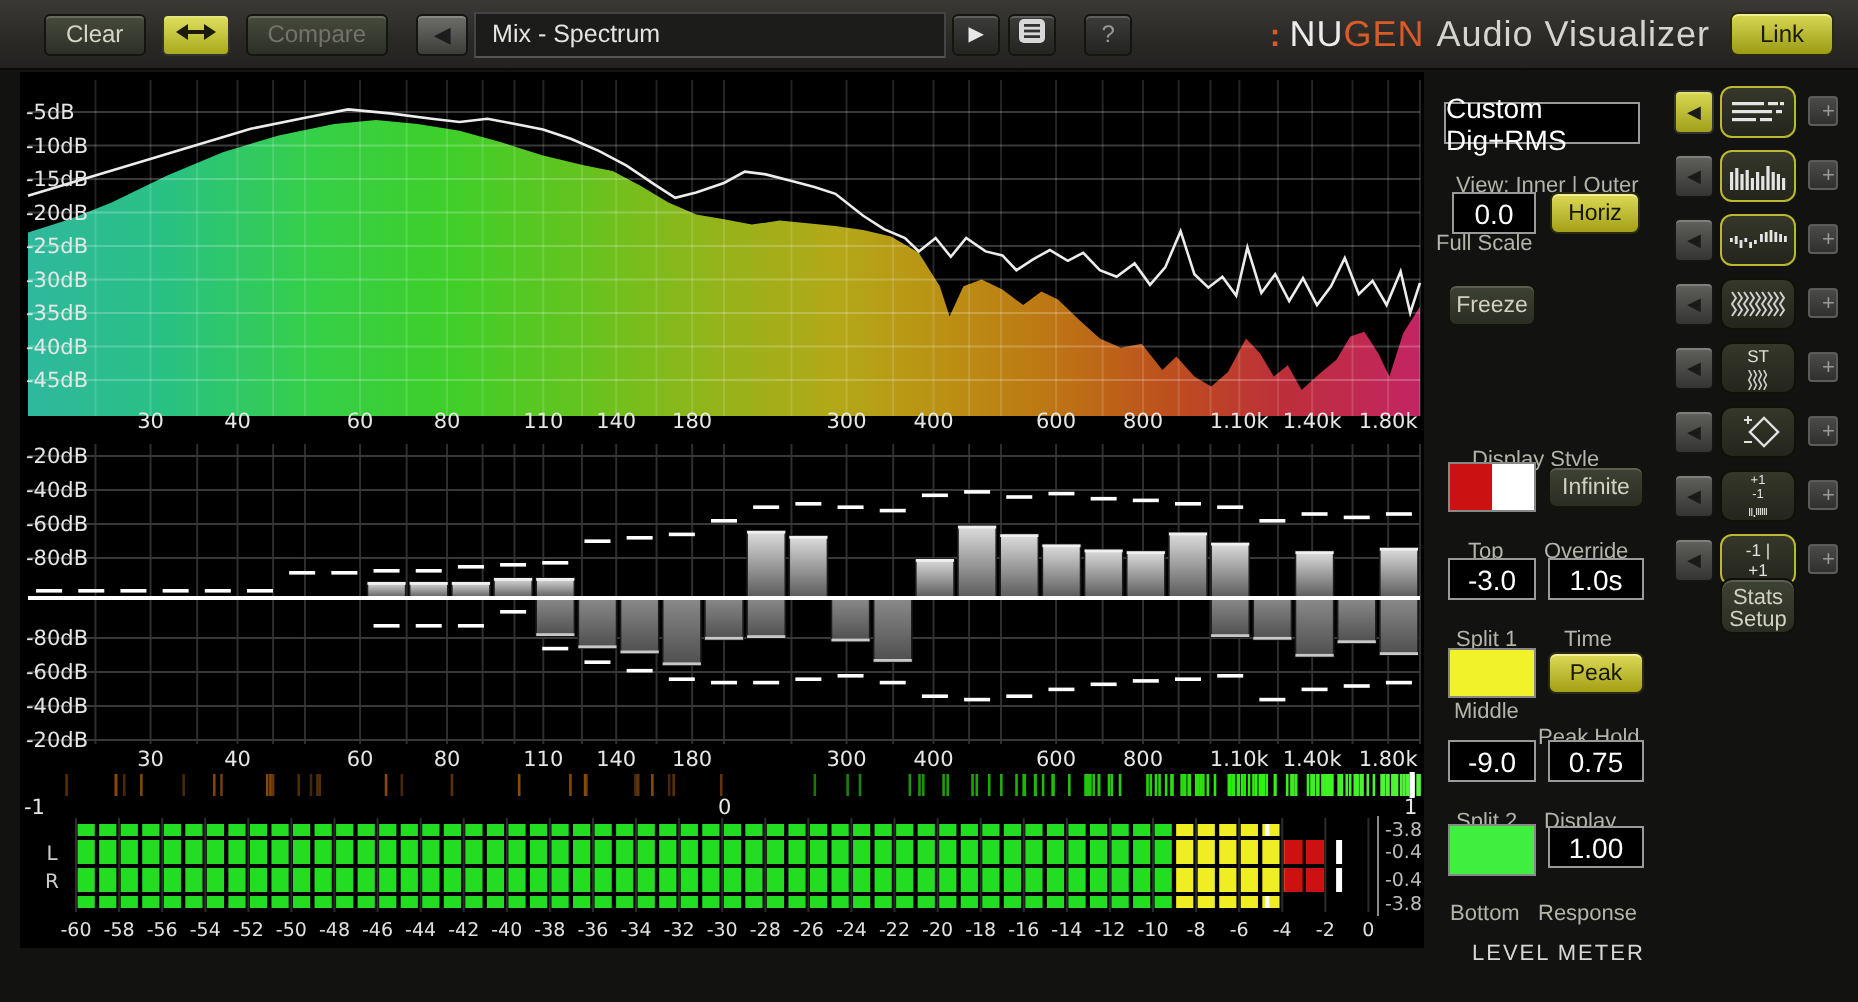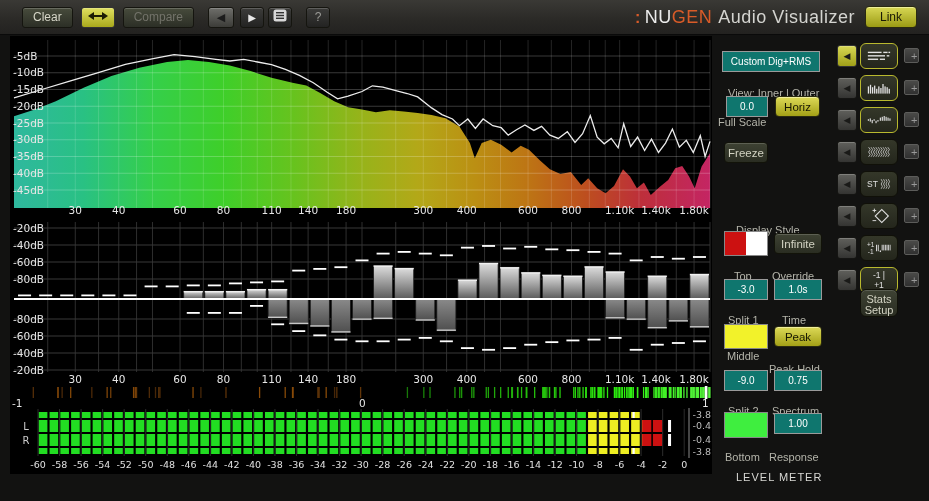--- a/index.html
+++ b/index.html
@@ -26,40 +26,40 @@
   .logo .rest{color:#d4d4d0;margin-left:6px;}
   .link-btn{height:22px;padding:0 14px;border-radius:4px;border:1px solid #2a2a10;
     background:linear-gradient(#d8d855,#9b9b14);color:#1a1a05;font-size:12px;
     display:flex;align-items:center;box-shadow:inset 0 1px 0 #eeee99;}
   
   .displays{position:absolute;left:10px;top:36px;}
   svg text{font-family:"DejaVu Sans","Liberation Sans",sans-serif;}
   
   .panel{position:absolute;left:714px;top:36px;width:118px;height:440px;color:#b4b4aa;font-size:11px;}
   .pl{position:absolute;color:#b4b4aa;font-size:11px;white-space:nowrap;margin-top:12px;}
-  .vbox{position:absolute;background:#0f766e;border:1px solid #9a9a9a;color:#fff;font-size:10px;
+  .vbox{position:absolute;background:#000000;border:1px solid #9a9a9a;color:#fff;font-size:14px;
     display:flex;align-items:center;justify-content:center;}
   .ybtn{position:absolute;border-radius:4px;border:1px solid #2a2a10;color:#161602;font-size:11.5px;
     background:linear-gradient(#ddda58,#a3a016);display:flex;align-items:center;justify-content:center;
     box-shadow:inset 0 1px 0 #f0ee9a;}
   .dbtn{position:absolute;border-radius:4px;border:1px solid #121309;color:#d2d2c2;font-size:11.5px;
     background:linear-gradient(#3e4233,#2a2d22);display:flex;align-items:center;justify-content:center;
     box-shadow:inset 0 1px 0 rgba(255,255,255,.16);}
   .swatch{position:absolute;border:1px solid #888;}
   
   .rack{position:absolute;left:835px;top:36px;width:94px;height:440px;}
   .rack-row{position:absolute;left:0;width:94px;height:26px;}
   .r-arrow{position:absolute;left:2px;top:2px;width:20px;height:22px;border-radius:3px;
     background:linear-gradient(#60605c,#343432);border:1px solid #151513;color:#1a1a18;
     font-size:9px;display:flex;align-items:center;justify-content:center;
     box-shadow:inset 0 1px 0 rgba(255,255,255,.2);}
   .r-arrow.active{background:linear-gradient(#d8d855,#a0a018);border-color:#333;}
   .r-icon{position:absolute;left:25px;top:0;width:38px;height:26px;border-radius:6px;
     background:linear-gradient(#343729,#24261c);border:1px solid #101008;
-    display:flex;align-items:center;justify-content:center;color:#e8e8e8;}
+    display:flex;align-items:center;justify-content:center;color:#e8e8e8;flex-direction:column;}
   .r-icon.sel{border:1px solid #b9b92e;}
   .r-plus{position:absolute;left:69px;top:5px;width:15px;height:15px;border-radius:2px;
     background:linear-gradient(#4a4a48,#303030);border:1px solid #5c5c5a;color:#999;
     font-size:11px;line-height:13px;text-align:center;}
   .stats-btn{position:absolute;left:25px;top:253px;width:38px;height:28px;border-radius:6px;
     background:linear-gradient(#3e4233,#2a2d22);border:1px solid #101008;color:#d2d2c2;
     font-size:11px;line-height:10.5px;display:flex;align-items:flex-end;justify-content:center;
     text-align:center;box-shadow:inset 0 1px 0 rgba(255,255,255,.15);}
 </style>
 </head>
@@ -78,20 +78,21 @@
             <rect x="5" y="4" width="10" height="2" fill="#1c1c04"></rect>
             <polygon points="20,5 14,1 14,9" fill="#1c1c04"></polygon>
           </svg>
       </span>
     </button>
     <div style="width:8px"></div>
     <button class="tb-btn disabled">Compare</button>
     <div style="width:14px"></div>
     <button class="tb-btn tb-arrow">◀</button>
     <div style="width:3px"></div>
+    <div class="preset-field">Mix - Spectrum</div>
     <div style="width:3px"></div>
     <button class="tb-btn tb-dark" style="font-size:10px">▶</button>
     <div style="width:4px"></div>
     <button class="tb-btn tb-dark">
       <span>
         <svg width="14" height="13" viewBox="0 0 14 13">
             <rect x="0.5" y="0.5" width="13" height="12" rx="2.5" fill="#d8d8d8"></rect>
             <rect x="3" y="3" width="8" height="1.4" fill="#333"></rect>
             <rect x="3" y="5.8" width="8" height="1.4" fill="#333"></rect>
             <rect x="3" y="8.6" width="8" height="1.4" fill="#333"></rect>
@@ -918,21 +919,21 @@
     <div class="pl" style="left:68px;top:266px">Time</div>
 
     <div class="swatch" style="left:10px;top:288px;width:42px;height:23px;background:#f2f22a"></div>
     <div class="ybtn" style="left:60px;top:290px;width:46px;height:19px">Peak</div>
     <div class="pl" style="left:13px;top:302px">Middle</div>
     <div class="pl" style="left:55px;top:315px">Peak Hold</div>
 
     <div class="vbox" style="left:10px;top:334px;width:42px;height:19px">-9.0</div>
     <div class="vbox" style="left:60px;top:334px;width:46px;height:19px">0.75</div>
     <div class="pl" style="left:14px;top:357px">Split 2</div>
-    <div class="pl" style="left:58px;top:357px">Spectrum</div>
+    <div class="pl" style="left:58px;top:357px">Display</div>
 
     <div class="swatch" style="left:10px;top:376px;width:42px;height:24px;background:#3fee3f"></div>
     <div class="vbox" style="left:60px;top:377px;width:46px;height:19px">1.00</div>
     <div class="pl" style="left:11px;top:403px">Bottom</div>
     <div class="pl" style="left:55px;top:403px">Response</div>
 
     <div class="pl" style="left:22px;top:423px;color:#d8d8d4;letter-spacing:1px">LEVEL METER</div>
   </div>
 
   <div class="rack">

